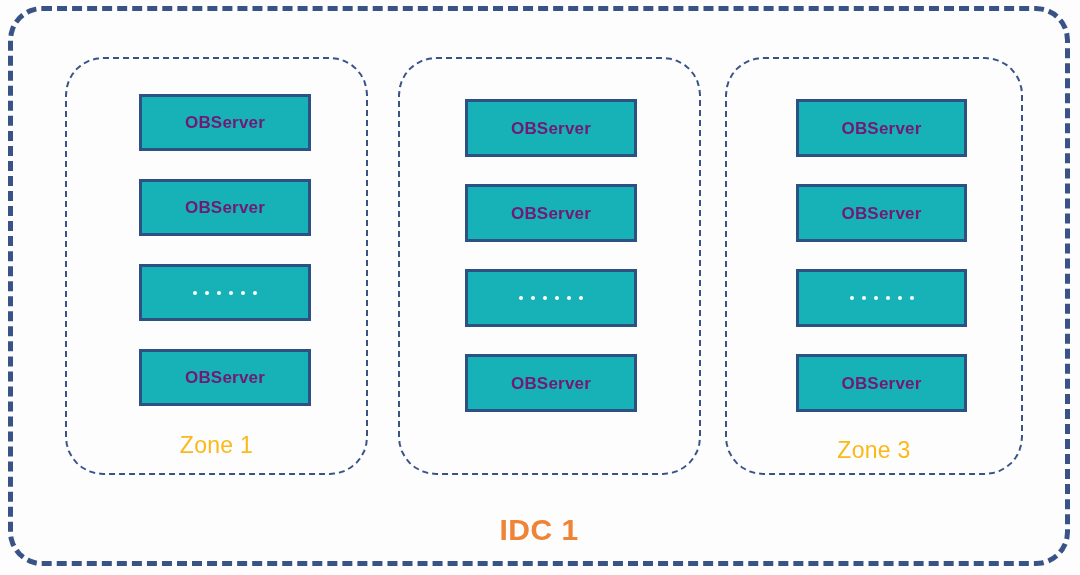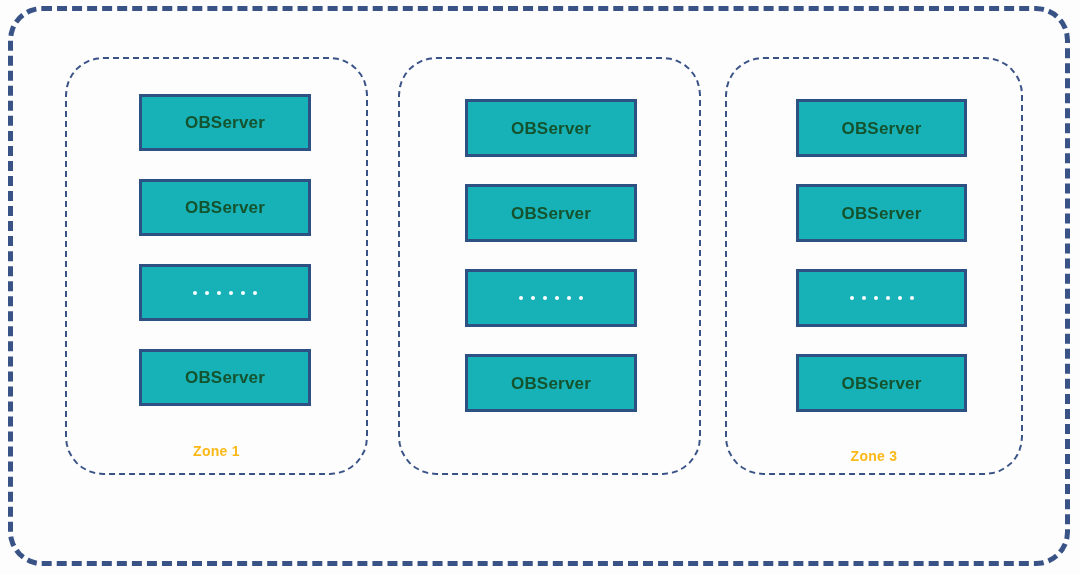--- a/index.html
+++ b/index.html
@@ -58,42 +58,42 @@
 
   .zone-1 { left: 52px;  top: 46px; width: 303px; height: 418px; }
   .zone-2 { left: 385px; top: 46px; width: 303px; height: 418px; }
   .zone-3 { left: 712px; top: 46px; width: 298px; height: 418px; }
 
   .zone-label {
     position: absolute;
     left: 0;
     right: 0;
     text-align: center;
-    font-size: 14px;
-    font-weight: bold;
+    font-size: 23px;
+    font-weight: normal;
     color: #fbb817;
     letter-spacing: 0.3px;
     user-select: none;
   }
   .zone-1 .zone-label { bottom: 14px; }
   .zone-2 .zone-label { bottom:  8px; }
   .zone-3 .zone-label { bottom:  9px; }
 
   
   .node {
     position: absolute;
     box-sizing: border-box;
     background: #17b2b8;
     border: 3px solid #2d5183;
     display: flex;
     align-items: center;
     justify-content: center;
   }
   .node-label {
-    color: #14532d;
+    color: #701a75;
     font-size: 17px;
     font-weight: bold;
     letter-spacing: 0.2px;
     user-select: none;
     line-height: 1;
   }
   .node-label.dots {
     display: flex;
     gap: 8px;
     align-items: center;
@@ -195,15 +195,16 @@
             <i></i>
             <i></i>
           </span>
       </div>
       <div class="node n3">
         <span class="node-label">OBServer</span>
       </div>
       <div class="zone-label">Zone 3</div>
     </div>
 
+    <div class="idc-label">IDC 1</div>
   </div>
 
 </div>
 
 </body></html>

